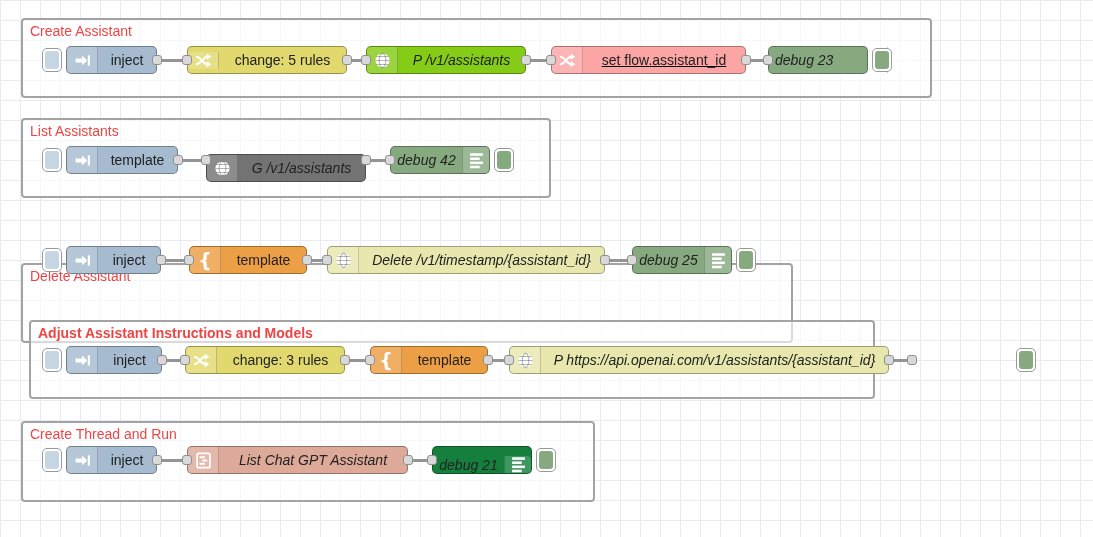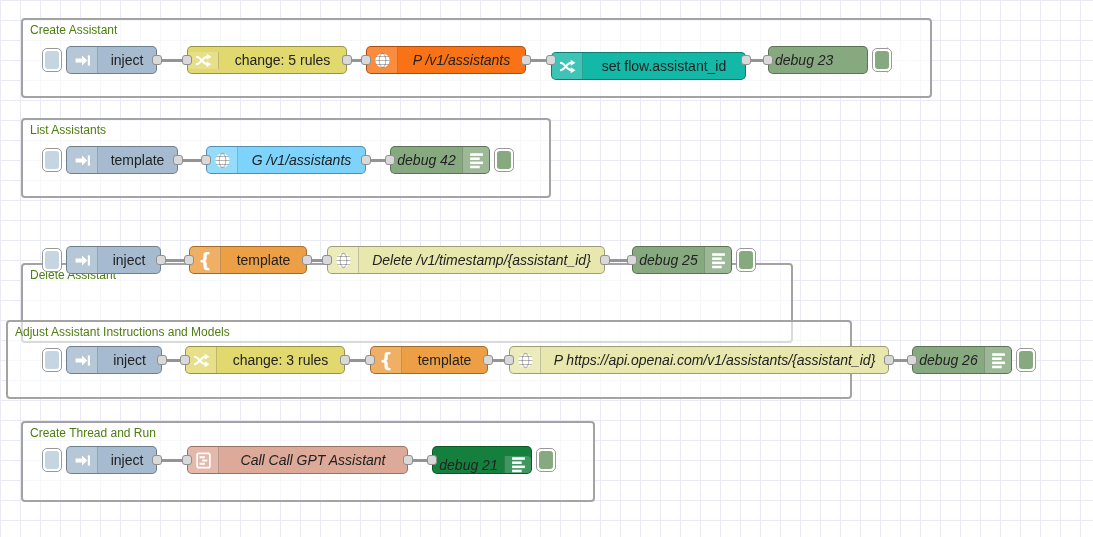--- a/index.html
+++ b/index.html
@@ -15,21 +15,21 @@
   #canvas{position:absolute;inset:0;}
   .group{
     position:absolute;
     background:rgba(255,255,255,0.6);
     border:2px solid #a3a3a3;
     border-radius:4px;
     box-sizing:border-box;
   }
   .group-label{
     position:absolute;left:7px;top:3px;
-    font-size:12px;color:#4d7c0f;white-space:nowrap;
+    font-size:14px;color:#ef4444;white-space:nowrap;
   }
   .node{
     position:absolute;height:28px;
     border:1px solid rgba(0,0,0,0.32);
     border-radius:5px;
     box-sizing:border-box;
     display:flex;align-items:stretch;
   }
   .node-label{
     flex:1;display:flex;align-items:center;justify-content:center;
@@ -87,35 +87,35 @@
           <path d="M1 4.5c5 0 6 7 10.5 7" stroke="#fff" stroke-width="2" fill="none"></path>
           <path d="M1 11.5c5 0 6-7 10.5-7" stroke="#fff" stroke-width="2" fill="none"></path>
           <path d="M11 8.7l4.5 2.8-4.5 2.8z" fill="#fff"></path>
           <path d="M11 1.7l4.5 2.8-4.5 2.8z" fill="#fff"></path>
         </svg>
       </div>
       <div class="node-label">change: 5 rules</div>
     </div>
     <div class="port" style="left: 182px; top: 55px;"></div>
     <div class="port" style="left: 342px; top: 55px;"></div>
-    <div class="node" style="left: 366px; top: 46px; width: 160px; background: #f97316; justify-content: center;">
+    <div class="node" style="left: 366px; top: 46px; width: 160px; background: #84cc16; justify-content: center;">
       <div class="icon-area left">
         <svg viewBox="0 0 16 16">
           <circle cx="8" cy="8" r="6.7" fill="#fff"></circle>
           <g stroke="rgba(0,0,0,0.28)" fill="none" stroke-width="1">
             <ellipse cx="8" cy="8" rx="3.1" ry="6.7"></ellipse>
             <path d="M1.3 8h13.4M2.3 4.3h11.4M2.3 11.7h11.4"></path>
           </g>
         </svg>
       </div>
       <div class="node-label italic">P /v1/assistants</div>
     </div>
     <div class="port" style="left: 361px; top: 55px;"></div>
     <div class="port" style="left: 521px; top: 55px;"></div>
-    <div class="node" style="left: 551px; top: 52px; width: 195px; background: #14b8a6;">
+    <div class="node" style="left: 551px; top: 46px; width: 195px; background: #fca5a5; text-decoration: underline;">
       <div class="icon-area left">
         <svg viewBox="0 0 16 16">
           <path d="M1 4.5c5 0 6 7 10.5 7" stroke="#fff" stroke-width="2" fill="none"></path>
           <path d="M1 11.5c5 0 6-7 10.5-7" stroke="#fff" stroke-width="2" fill="none"></path>
           <path d="M11 8.7l4.5 2.8-4.5 2.8z" fill="#fff"></path>
           <path d="M11 1.7l4.5 2.8-4.5 2.8z" fill="#fff"></path>
         </svg>
       </div>
       <div class="node-label">set flow.assistant_id</div>
     </div>
@@ -147,21 +147,21 @@
           <path d="M1.5 6.2h6V3.2L12.5 8l-5 4.8V9.8h-6z" fill="#fff"></path>
           <rect x="13" y="3.2" width="2" height="9.6" fill="#fff"></rect>
         </svg>
       </div>
       <div class="node-label">template</div>
     </div>
     <div class="port" style="left: 173px; top: 155px;"></div>
     <div class="nbutton" style="left: 42px; top: 148px;">
       <div class="inner" style="background: rgb(198, 213, 226);"></div>
     </div>
-    <div class="node" style="left: 206px; top: 146px; width: 160px; background: #7dd3fc; text-align: center;">
+    <div class="node" style="left: 206px; top: 154px; width: 160px; background: #737373; text-align: center;">
       <div class="icon-area left">
         <svg viewBox="0 0 16 16">
           <circle cx="8" cy="8" r="6.7" fill="#fff"></circle>
           <g stroke="rgba(0,0,0,0.28)" fill="none" stroke-width="1">
             <ellipse cx="8" cy="8" rx="3.1" ry="6.7"></ellipse>
             <path d="M1.3 8h13.4M2.3 4.3h11.4M2.3 11.7h11.4"></path>
           </g>
         </svg>
       </div>
       <div class="node-label italic">G /v1/assistants</div>
@@ -232,21 +232,21 @@
           <rect x="2" y="5.1" width="9" height="2.4"></rect>
           <rect x="2" y="9" width="12" height="2.4"></rect>
           <rect x="2" y="12.9" width="9" height="2.4"></rect>
         </svg>
       </div>
     </div>
     <div class="port" style="left: 627px; top: 255px;"></div>
     <div class="nbutton" style="left: 736px; top: 248px;">
       <div class="inner" style="background: rgb(135, 169, 128);"></div>
     </div>
-    <div class="group" style="left: 6px; top: 320px; width: 846px; height: 79px;">
+    <div class="group" style="left: 29px; top: 320px; width: 846px; height: 79px; font-weight: bold;">
       <div class="group-label">Adjust Assistant Instructions and Models</div>
     </div>
     <div class="wire" style="left: 162px; top: 358.5px; width: 23px;"></div>
     <div class="wire" style="left: 345px; top: 358.5px; width: 25px;"></div>
     <div class="wire" style="left: 488px; top: 358.5px; width: 21px;"></div>
     <div class="wire" style="left: 889px; top: 358.5px; width: 23px;"></div>
     <div class="node" style="left: 66px; top: 346px; width: 96px; background: rgb(166, 187, 207);">
       <div class="icon-area left">
         <svg viewBox="0 0 16 16">
           <path d="M1.5 6.2h6V3.2L12.5 8l-5 4.8V9.8h-6z" fill="#fff"></path>
@@ -287,31 +287,20 @@
           <g stroke="rgba(0,0,0,0.28)" fill="none" stroke-width="1">
             <ellipse cx="8" cy="8" rx="3.1" ry="6.7"></ellipse>
             <path d="M1.3 8h13.4M2.3 4.3h11.4M2.3 11.7h11.4"></path>
           </g>
         </svg>
       </div>
       <div class="node-label italic">P https://api.openai.com/v1/assistants/{assistant_id}</div>
     </div>
     <div class="port" style="left: 504px; top: 355px;"></div>
     <div class="port" style="left: 884px; top: 355px;"></div>
-    <div class="node" style="left: 912px; top: 346px; width: 100px; background: rgb(135, 169, 128);">
-      <div class="node-label italic">debug 26</div>
-      <div class="icon-area right">
-        <svg viewBox="0 0 16 16" fill="#fff">
-          <rect x="2" y="1.2" width="12" height="2.4"></rect>
-          <rect x="2" y="5.1" width="9" height="2.4"></rect>
-          <rect x="2" y="9" width="12" height="2.4"></rect>
-          <rect x="2" y="12.9" width="9" height="2.4"></rect>
-        </svg>
-      </div>
-    </div>
     <div class="port" style="left: 907px; top: 355px;"></div>
     <div class="nbutton" style="left: 1016px; top: 348px;">
       <div class="inner" style="background: rgb(135, 169, 128);"></div>
     </div>
     <div class="group" style="left: 21px; top: 421px; width: 574px; height: 81px;">
       <div class="group-label">Create Thread and Run</div>
     </div>
     <div class="wire" style="left: 157px; top: 458.5px; width: 30px;"></div>
     <div class="wire" style="left: 408px; top: 458.5px; width: 24px;"></div>
     <div class="node" style="left: 66px; top: 446px; width: 91px; background: rgb(166, 187, 207);">
@@ -327,21 +316,21 @@
     <div class="nbutton" style="left: 42px; top: 448px;">
       <div class="inner" style="background: rgb(198, 213, 226);"></div>
     </div>
     <div class="node" style="left: 187px; top: 446px; width: 221px; background: rgb(221, 170, 153);">
       <div class="icon-area left">
         <svg viewBox="0 0 16 16" fill="none" stroke="#fff">
           <rect x="2" y="1.3" width="12" height="13.4" rx="1.6" stroke-width="1.6"></rect>
           <path d="M4.3 4.9h5M6.8 8h4.8M4.3 11.1h5" stroke-width="1.8"></path>
         </svg>
       </div>
-      <div class="node-label italic">Call Call GPT Assistant</div>
+      <div class="node-label italic">List Chat GPT Assistant</div>
     </div>
     <div class="port" style="left: 182px; top: 455px;"></div>
     <div class="port" style="left: 403px; top: 455px;"></div>
     <div class="node" style="left: 432px; top: 446px; width: 100px; background: #15803d; align-items: flex-end;">
       <div class="node-label italic">debug 21</div>
       <div class="icon-area right">
         <svg viewBox="0 0 16 16" fill="#fff">
           <rect x="2" y="1.2" width="12" height="2.4"></rect>
           <rect x="2" y="5.1" width="9" height="2.4"></rect>
           <rect x="2" y="9" width="12" height="2.4"></rect>

